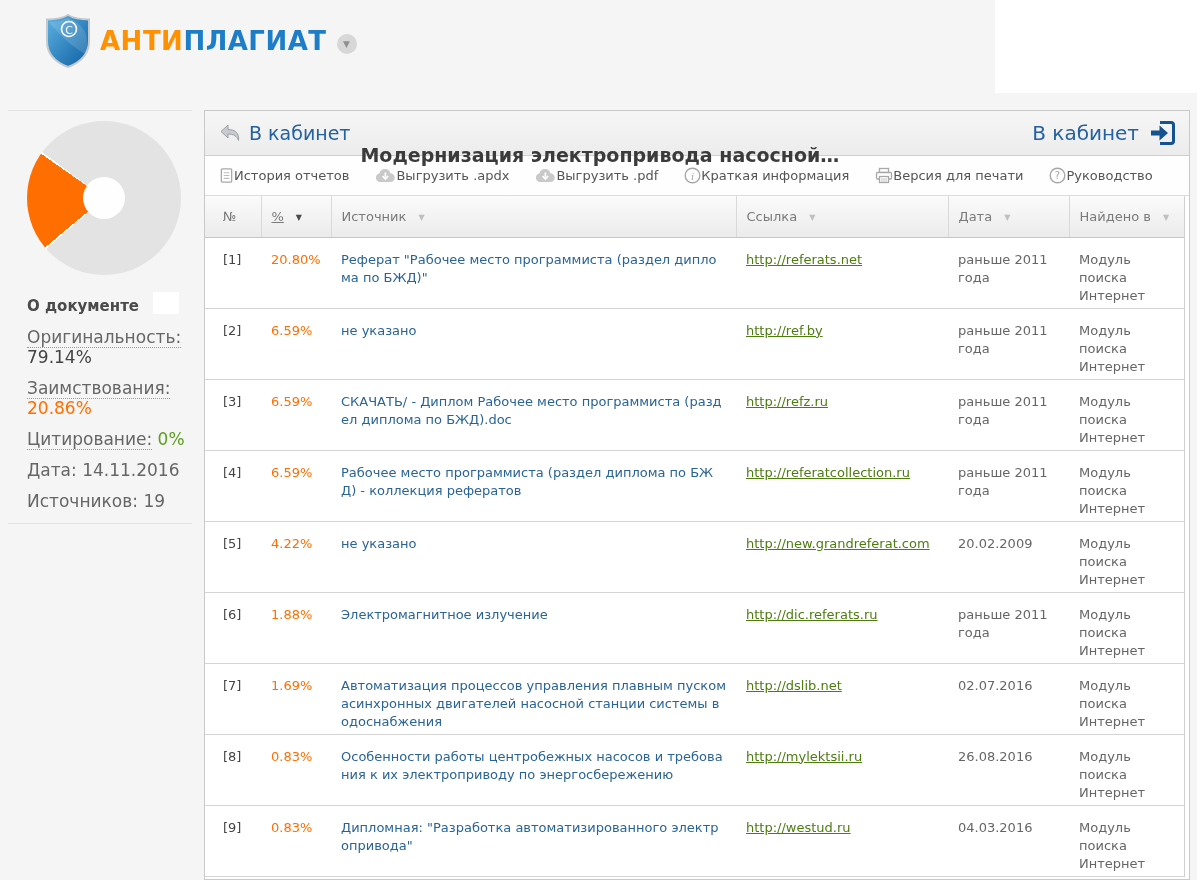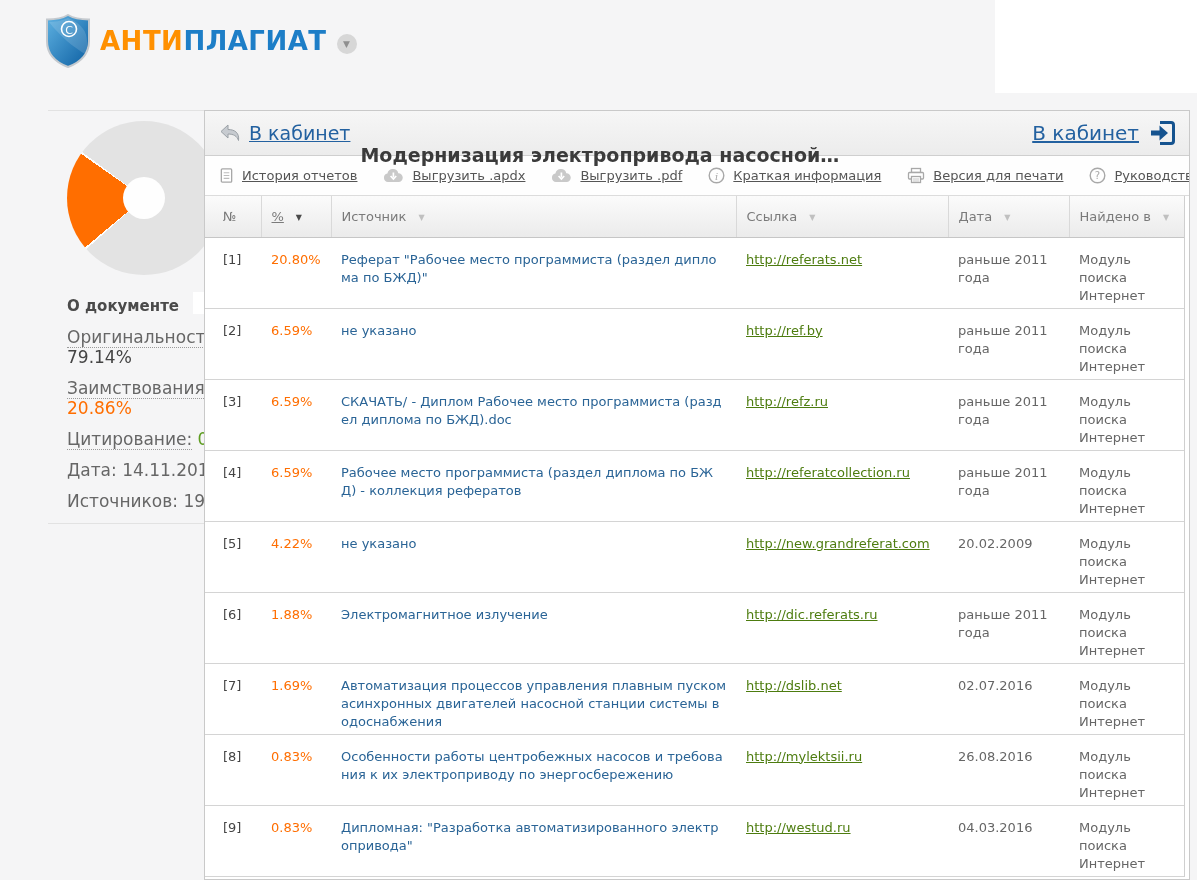--- a/index.html
+++ b/index.html
@@ -24,21 +24,21 @@
   .brand { font-size:26px; font-weight:bold; letter-spacing:.5px; cursor:pointer; }
   .brand .b-orange { color:#ff9000; }
   .brand .b-blue   { color:#1d7ec7; }
   .brand-caret {
     width:20px; height:20px; border-radius:50%; background:#d7d7d7;
     display:flex; align-items:center; justify-content:center;
     font-size:9px; color:#8f8f8f; margin-top:6px; cursor:pointer;
   }
 
   
-  .sidebar { position:absolute; left:0; top:110px; width:200px;margin-left:40px; }
+  .sidebar { position:absolute; left:0; top:110px; width:200px; }
   .side-rule { border:none; border-top:1px solid #e2e2e2; margin:0 8px 0 8px; }
   .side-rule.top { margin-bottom:10px; }
   .donut {
     position:relative; width:154px; height:154px; border-radius:50%;
     margin:2px 0 0 27px;
     background:#e3e3e3;
   }
   .donut-hole {
     position:absolute; left:50%; top:50%; width:42px; height:42px;
     margin:-21px 0 0 -21px; border-radius:50%; background:#fefefe;
@@ -57,34 +57,34 @@
   .panel {
     position:absolute; left:204px; top:110px; width:986px; height:770px;
     background:#fff; border:1px solid #c9c9c9; overflow:hidden;
   }
   .panel-header {
     height:45px; display:flex; align-items:center; padding:0 12px 0 14px;
     background:linear-gradient(#f6f6f6,#ececec);
     border-bottom:1px solid #cfcfcf;
   }
   .back-icon { margin-right:8px; flex:0 0 auto; cursor:pointer; }
-  .cabinet-link { color:#2361a0; text-decoration:underline; font-size:19px; cursor:pointer; white-space:nowrap; }
+  .cabinet-link { color:#2361a0; font-size:19px; cursor:pointer; white-space:nowrap; }
   .doc-title { font-size:19px; font-weight:bold; color:#3b3b3b; margin-left:10px;
                white-space:nowrap; overflow:hidden;margin-top:44px; }
   .spacer { flex:1; }
   .cabinet-link.big { font-size:20px; margin-right:8px; }
   .exit-icon { flex:0 0 auto; cursor:pointer; }
 
   .toolbar {
     height:40px; display:flex; align-items:center; gap:26px;
     padding-left:14px; background:#fefefe; border-bottom:1px solid #dcdcdc;
   }
   .tool {
-    display:flex; align-items:center; gap:8px; border:none; background:none;
-    font-family:inherit; font-size:13px; color:#555; cursor:pointer; white-space:nowrap;text-decoration:underline;
+    display:flex; align-items:center; border:none; background:none;
+    font-family:inherit; font-size:13px; color:#555; cursor:pointer; white-space:nowrap;
   }
 
   .table-wrap { width:calc(100% - 4px); border-right:1px solid #cfcfcf; }
   table { width:100%; border-collapse:collapse; table-layout:fixed; }
   thead tr {
     height:41px;
     background:linear-gradient(#fbfbfb,#ebebeb);
   }
   th {
     font-weight:normal; text-align:left; font-size:13px; color:#7a7a7a;

